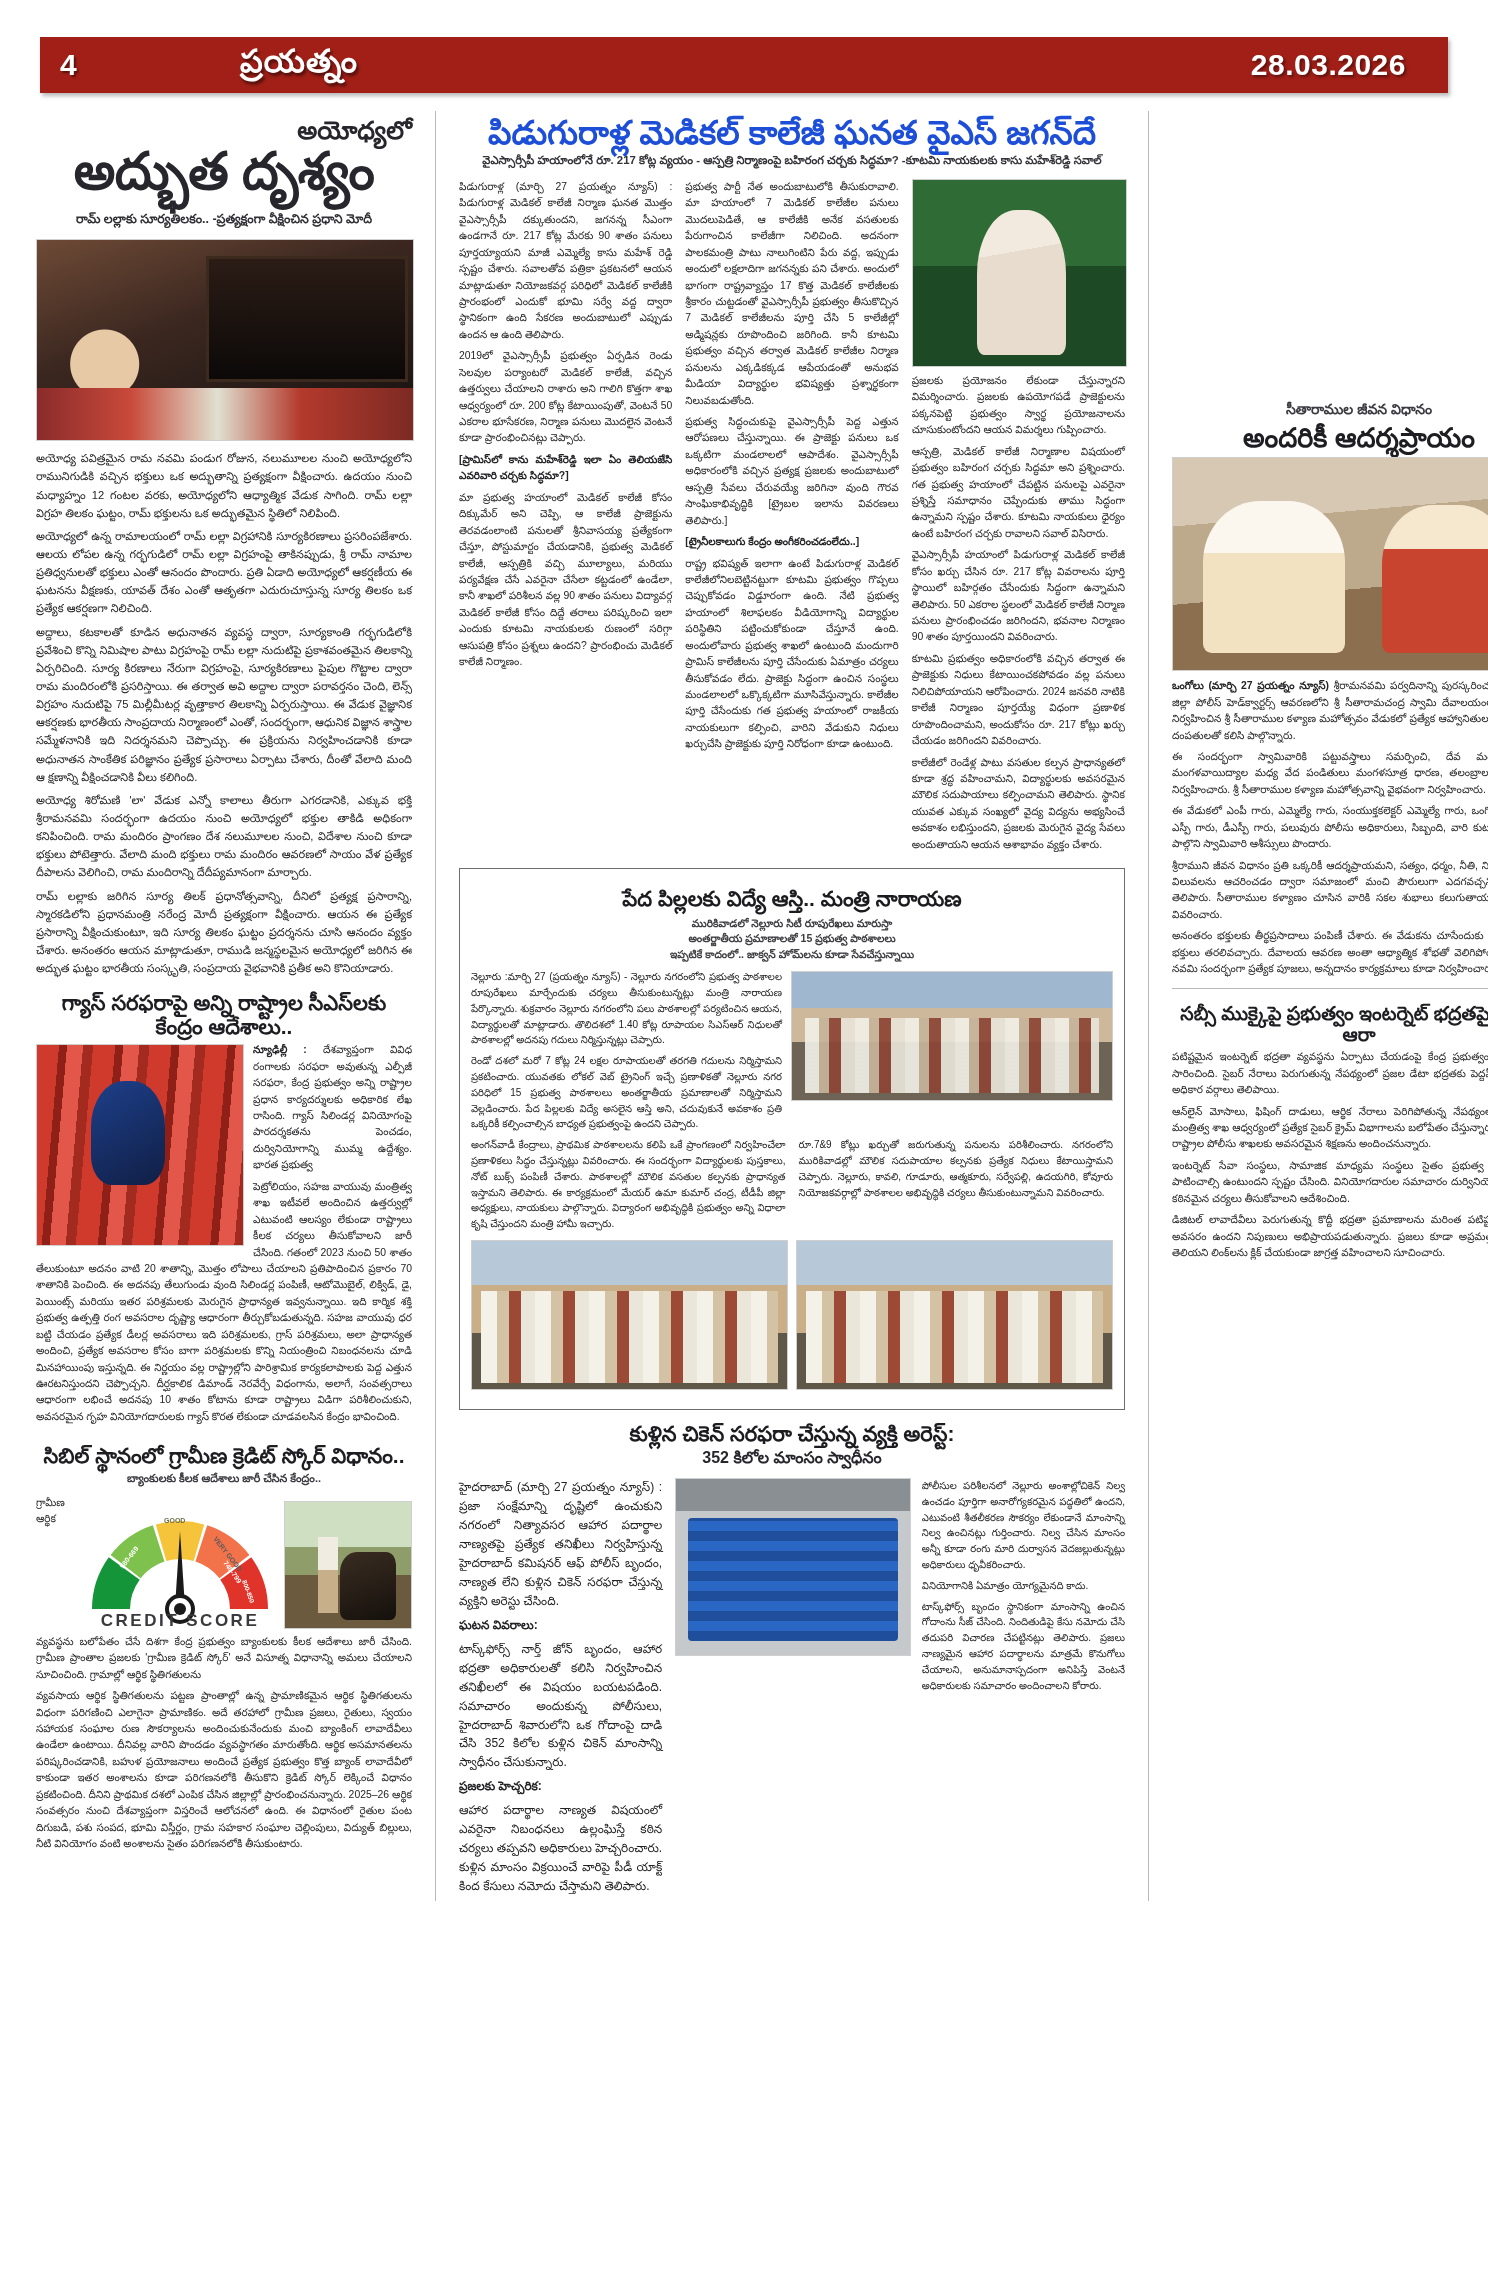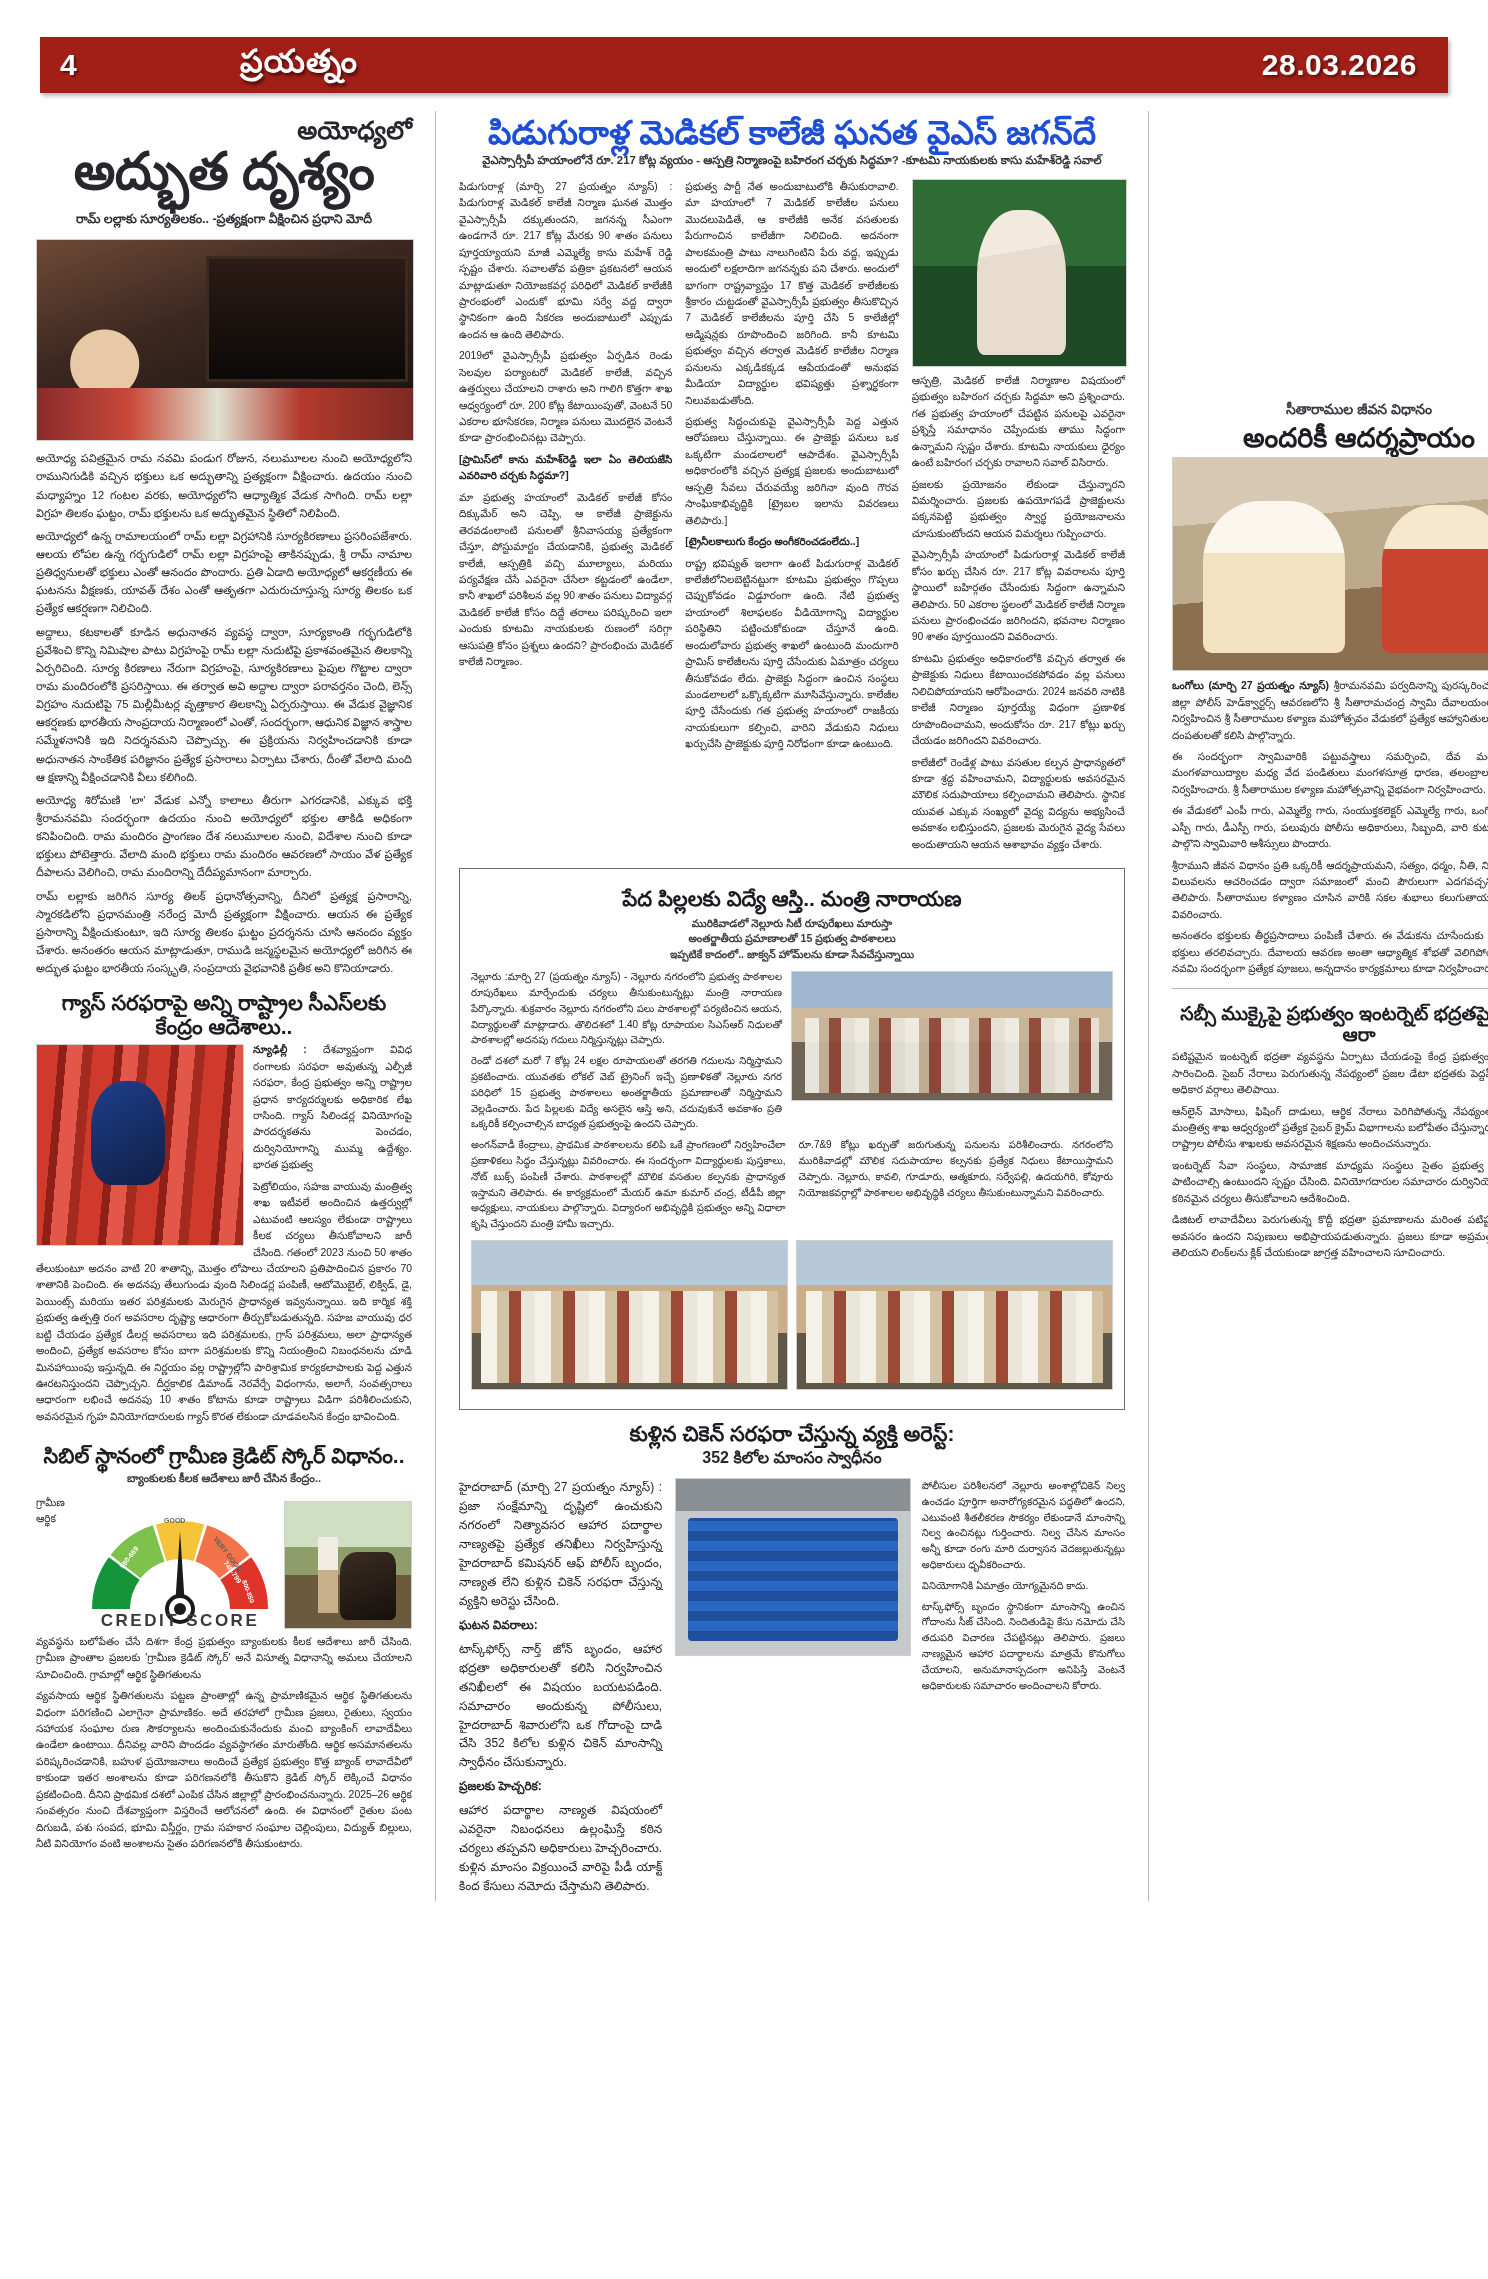--- a/index.html
+++ b/index.html
@@ -35,21 +35,21 @@
     letter-spacing:.5px;
   }
   .masthead .brand{
     flex:1;color:#fff;
     font-size:32px;font-weight:bold;
     text-shadow:2px 3px 3px rgba(0,0,0,.5);
     letter-spacing:1px;
   }
   .masthead .date{
     color:#fff;font-weight:bold;font-size:30px;
-    padding-right:31px;text-align:right;width:330px;
+    padding-right:42px;text-align:right;width:330px;
     text-shadow:2px 2px 3px rgba(0,0,0,.45);
     letter-spacing:.5px;
   }
 
   
   .grid{
     display:grid;
     grid-template-columns:376px 1px 666px 1px 374px;
     column-gap:23px;
     margin-top:18px;
@@ -383,22 +383,22 @@
           <p>ప్రభుత్వ పార్టీ నేత అందుబాటులోకి తీసుకురావాలి. మా హయాంలో 7 మెడికల్ కాలేజీల పనులు మొదలుపెడితే, ఆ కాలేజీకి అనేక వసతులకు పేరుగాంచిన కాలేజీగా నిలిచింది. అదనంగా పాలకమంత్రి పాటు నాలుగింటిని పేరు వద్ద, ఇప్పుడు అందులో లక్షలాదిగా జగనన్నకు పని చేశారు. అందులో భాగంగా రాష్ట్రవ్యాప్తం 17 కొత్త మెడికల్ కాలేజీలకు శ్రీకారం చుట్టడంతో వైఎస్సార్సీపీ ప్రభుత్వం తీసుకొచ్చిన 7 మెడికల్ కాలేజీలను పూర్తి చేసి 5 కాలేజీల్లో అడ్మిషన్లకు రూపొందించి జరిగింది. కానీ కూటమి ప్రభుత్వం వచ్చిన తర్వాత మెడికల్ కాలేజీల నిర్మాణ పనులను ఎక్కడికక్కడ ఆపేయడంతో అనుభవ మీడియా విద్యార్థుల భవిష్యత్తు ప్రశ్నార్థకంగా నిలువబడుతోంది.</p>
           <p>ప్రభుత్వ సిద్ధంచుకుపై వైఎస్సార్సీపీ పెద్ద ఎత్తున ఆరోపణలు చేస్తున్నాయి. ఈ ప్రాజెక్టు పనులు ఒక ఒక్కటిగా మండలాలలో ఆపాదేశం. వైఎస్సార్సీపీ అధికారంలోకి వచ్చిన ప్రత్యక్ష ప్రజలకు అందుబాటులో ఆస్పత్రి సేవలు చేరువయ్యే జరిగినా వుంది గౌరవ సాంఘికాభివృద్ధికి [ట్రైబల ఇలాను వివరణలు తెలిపారు.]</p>
           <p style="font-weight:bold">[ట్రైనీలకాలుగు కేంద్రం అంగీకరించడంలేదు..]</p>
           <p>రాష్ట్ర భవిష్యత్ ఇలాగా ఉంటే పిడుగురాళ్ల మెడికల్ కాలేజీలోనిలబెట్టినట్టుగా కూటమి ప్రభుత్వం గొప్పలు చెప్పుకోవడం విడ్డూరంగా ఉంది. నేటి ప్రభుత్వ హయాంలో శిలాఫలకం వీడియోగాన్ని విద్యార్థుల పరిస్థితిని పట్టించుకోకుండా చేస్తూనే ఉంది. అందులోవారు ప్రభుత్వ శాఖలో ఉంటుంది మందుగారి ప్రామిస్ కాలేజీలను పూర్తి చేసేందుకు ఏమాత్రం చర్యలు తీసుకోవడం లేదు. ప్రాజెక్టు సిద్ధంగా ఉంచిన సంస్థలు మండలాలలో ఒక్కొక్కటిగా మూసివేస్తున్నారు. కాలేజీల పూర్తి చేసేందుకు గత ప్రభుత్వ హయాంలో రాజకీయ నాయకులుగా కల్పించి, వారిని వేడుకుని నిధులు ఖర్చుచేసి ప్రాజెక్టుకు పూర్తి నిరోధంగా కూడా ఉంటుంది.</p>
         </div>
         <div>
           <div class="photo ph-reddy">
             <div class="face"></div>
           </div>
           <div class="col-text" style="margin-top:6px">
+            <p>ప్రజలకు ప్రయోజనం లేకుండా చేస్తున్నారని విమర్శించారు. ప్రజలకు ఉపయోగపడే ప్రాజెక్టులను పక్కనపెట్టి ప్రభుత్వం స్వార్థ ప్రయోజనాలను చూసుకుంటోందని ఆయన విమర్శలు గుప్పించారు.</p>
             <p>ఆస్పత్రి, మెడికల్ కాలేజీ నిర్మాణాల విషయంలో ప్రభుత్వం బహిరంగ చర్చకు సిద్ధమా అని ప్రశ్నించారు. గత ప్రభుత్వ హయాంలో చేపట్టిన పనులపై ఎవరైనా ప్రశ్నిస్తే సమాధానం చెప్పేందుకు తాము సిద్ధంగా ఉన్నామని స్పష్టం చేశారు. కూటమి నాయకులు ధైర్యం ఉంటే బహిరంగ చర్చకు రావాలని సవాల్ విసిరారు.</p>
-            <p>ప్రజలకు ప్రయోజనం లేకుండా చేస్తున్నారని విమర్శించారు. ప్రజలకు ఉపయోగపడే ప్రాజెక్టులను పక్కనపెట్టి ప్రభుత్వం స్వార్థ ప్రయోజనాలను చూసుకుంటోందని ఆయన విమర్శలు గుప్పించారు.</p>
             <p>వైఎస్సార్సీపీ హయాంలో పిడుగురాళ్ల మెడికల్ కాలేజీ కోసం ఖర్చు చేసిన రూ. 217 కోట్ల వివరాలను పూర్తి స్థాయిలో బహిర్గతం చేసేందుకు సిద్ధంగా ఉన్నామని తెలిపారు. 50 ఎకరాల స్థలంలో మెడికల్ కాలేజీ నిర్మాణ పనులు ప్రారంభించడం జరిగిందని, భవనాల నిర్మాణం 90 శాతం పూర్తయిందని వివరించారు.</p>
             <p>కూటమి ప్రభుత్వం అధికారంలోకి వచ్చిన తర్వాత ఈ ప్రాజెక్టుకు నిధులు కేటాయించకపోవడం వల్ల పనులు నిలిచిపోయాయని ఆరోపించారు. 2024 జనవరి నాటికి కాలేజీ నిర్మాణం పూర్తయ్యే విధంగా ప్రణాళిక రూపొందించామని, అందుకోసం రూ. 217 కోట్లు ఖర్చు చేయడం జరిగిందని వివరించారు.</p>
             <p>కాలేజీలో రెండేళ్ల పాటు వసతుల కల్పన ప్రాధాన్యతలో కూడా శ్రద్ధ వహించామని, విద్యార్థులకు అవసరమైన మౌలిక సదుపాయాలు కల్పించామని తెలిపారు. స్థానిక యువత ఎక్కువ సంఖ్యలో వైద్య విద్యను అభ్యసించే అవకాశం లభిస్తుందని, ప్రజలకు మెరుగైన వైద్య సేవలు అందుతాయని ఆయన ఆశాభావం వ్యక్తం చేశారు.</p>
           </div>
         </div>
       </div>
 
       <div class="boxed">
         <div class="box-head">పేద పిల్లలకు విద్యే ఆస్తి.. మంత్రి నారాయణ</div>
         <div class="box-sub" style="white-space:pre-line">మురికివాడలో నెల్లూరు సిటీ రూపురేఖలు మారుస్తా

